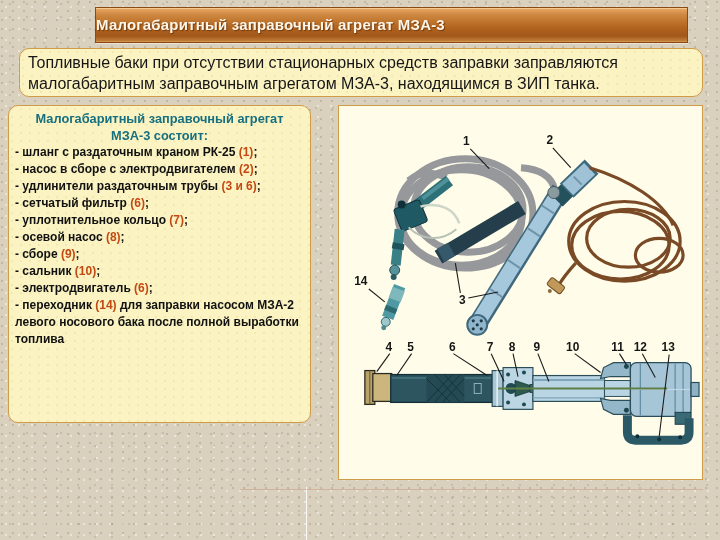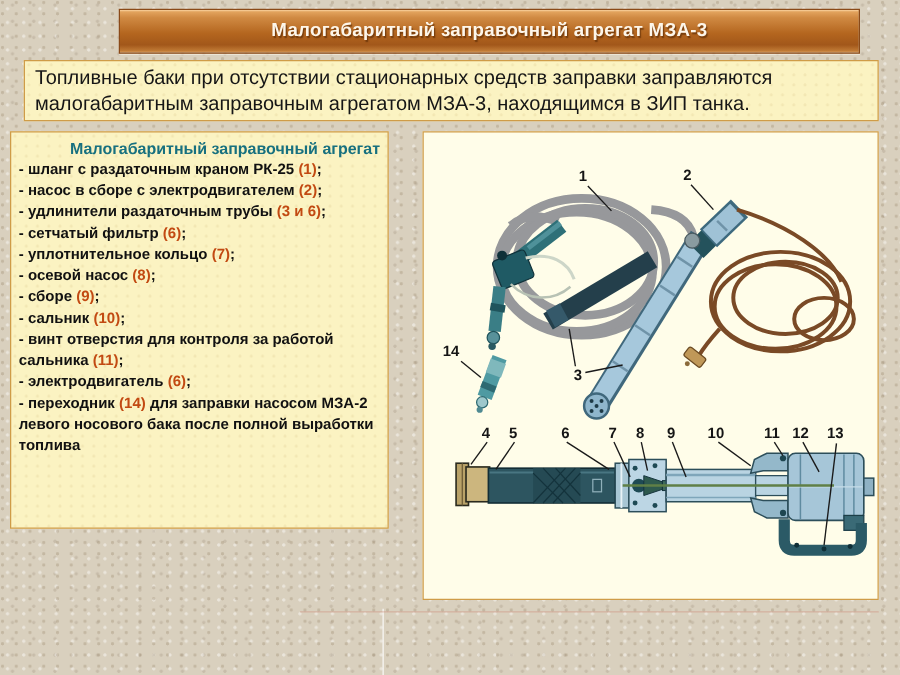--- a/index.html
+++ b/index.html
@@ -11,38 +11,39 @@
       radial-gradient(circle at 2px 2px, rgba(140,120,90,.28) 1px, transparent 1.6px),
       radial-gradient(circle at 6px 7px, rgba(255,255,255,.45) 1px, transparent 1.6px),
       radial-gradient(circle at 10px 4px, rgba(120,100,80,.18) 1px, transparent 1.6px);
     background-size:11px 9px,13px 11px,17px 13px;
   }
   .panel{position:absolute;border:1px solid #cf9c48;box-sizing:border-box;}
   .yellow{
     background-color:#fbf3c2;
     background-image:radial-gradient(circle at 3px 3px, rgba(190,160,90,.14) 1px, transparent 1.4px);
     background-size:9px 8px;
+    border-radius:10px;
   }
   #title-bar{
     position:absolute;left:95px;top:7px;width:593px;height:36px;box-sizing:border-box;
     border:1px solid #8a4a18;
     background:linear-gradient(180deg,#e8ab66 0%,#d08a43 18%,#b4661f 55%,#a2571a 82%,#c07a35 96%,#d99c5d 100%);
     box-shadow:inset 0 1px 0 rgba(255,224,180,.55), 0 1px 0 rgba(255,250,235,.5);
-    color:#fdf6ea;font-size:15px;font-weight:bold;line-height:34px;text-align:center;
+    color:#fdf6ea;font-size:15px;font-weight:bold;line-height:34px;
     text-shadow:1px 1px 1px rgba(95,45,5,.75);letter-spacing:.2px;
   }
   #intro-box{
     left:19px;top:48px;width:684px;height:49px;
     padding:3px 8px;color:#161616;font-size:16px;line-height:21px;
   }
   #parts-box{
     left:8px;top:105px;width:303px;height:318px;
     padding:4px 6px;color:#111;
   }
-  #parts-heading{color:#17707f;font-weight:bold;font-size:12.8px;line-height:17px;text-align:right;}
+  #parts-heading{color:#17707f;font-weight:bold;font-size:12.8px;line-height:17px;text-align:center;}
   .part-item{font-weight:bold;font-size:12px;line-height:17px;}
   .part-item .num{color:#c24a12;}
   #figure-box{
     left:338px;top:105px;width:365px;height:375px;
     background-color:#fffde9;
   }
   #figure-box svg{display:block;width:100%;height:100%;}
   svg text.callout{font-family:"Liberation Sans",sans-serif;font-weight:bold;font-size:12px;fill:#151515;}
   .hose{fill:none;stroke:#97989b;stroke-width:7;}
   .cable{fill:none;stroke:#7a4a26;stroke-width:3.2;}
@@ -59,31 +60,31 @@
     <span>Малогабаритный заправочный агрегат МЗА-3</span>
   </div>
 
   <div id="intro-box" class="panel yellow">
     <span>Топливные баки при отсутствии стационарных средств заправки заправляются малогабаритным заправочным агрегатом МЗА-3, находящимся в ЗИП танка.</span>
   </div>
 
   <div id="parts-box" class="panel yellow">
     <div id="parts-heading">
       <div>Малогабаритный заправочный агрегат</div>
+      <div>МЗА-3 состоит:</div>
     </div>
     <div>
         <div class="part-item"><span>- шланг с раздаточным краном РК-25 </span><span class="num">(1)</span><span>;</span></div>
         <div class="part-item"><span>- насос в сборе с электродвигателем </span><span class="num">(2)</span><span>;</span></div>
         <div class="part-item"><span>- удлинители раздаточным трубы </span><span class="num">(3 и 6)</span><span>;</span></div>
         <div class="part-item"><span>- сетчатый фильтр </span><span class="num">(6)</span><span>;</span></div>
         <div class="part-item"><span>- уплотнительное кольцо </span><span class="num">(7)</span><span>;</span></div>
         <div class="part-item"><span>- осевой насос </span><span class="num">(8)</span><span>;</span></div>
         <div class="part-item"><span>- сборе </span><span class="num">(9)</span><span>;</span></div>
         <div class="part-item"><span>- сальник </span><span class="num">(10)</span><span>;</span></div>
-        <div class="part-item"><span>- винт отверстия для контроля за работой сальника </span><span class="num">(11)</span><span>;</span></div>
         <div class="part-item"><span>- электродвигатель </span><span class="num">(6)</span><span>;</span></div>
         <div class="part-item"><span>- переходник </span><span class="num">(14)</span><span> для заправки насосом МЗА-2 левого носового бака после полной выработки топлива</span></div>
       </div>
   </div>
 
   <div id="figure-box" class="panel">
     <svg viewBox="0 0 365 375">
 
       <g>
         <ellipse class="hose" cx="127" cy="108" rx="68" ry="55"></ellipse>

